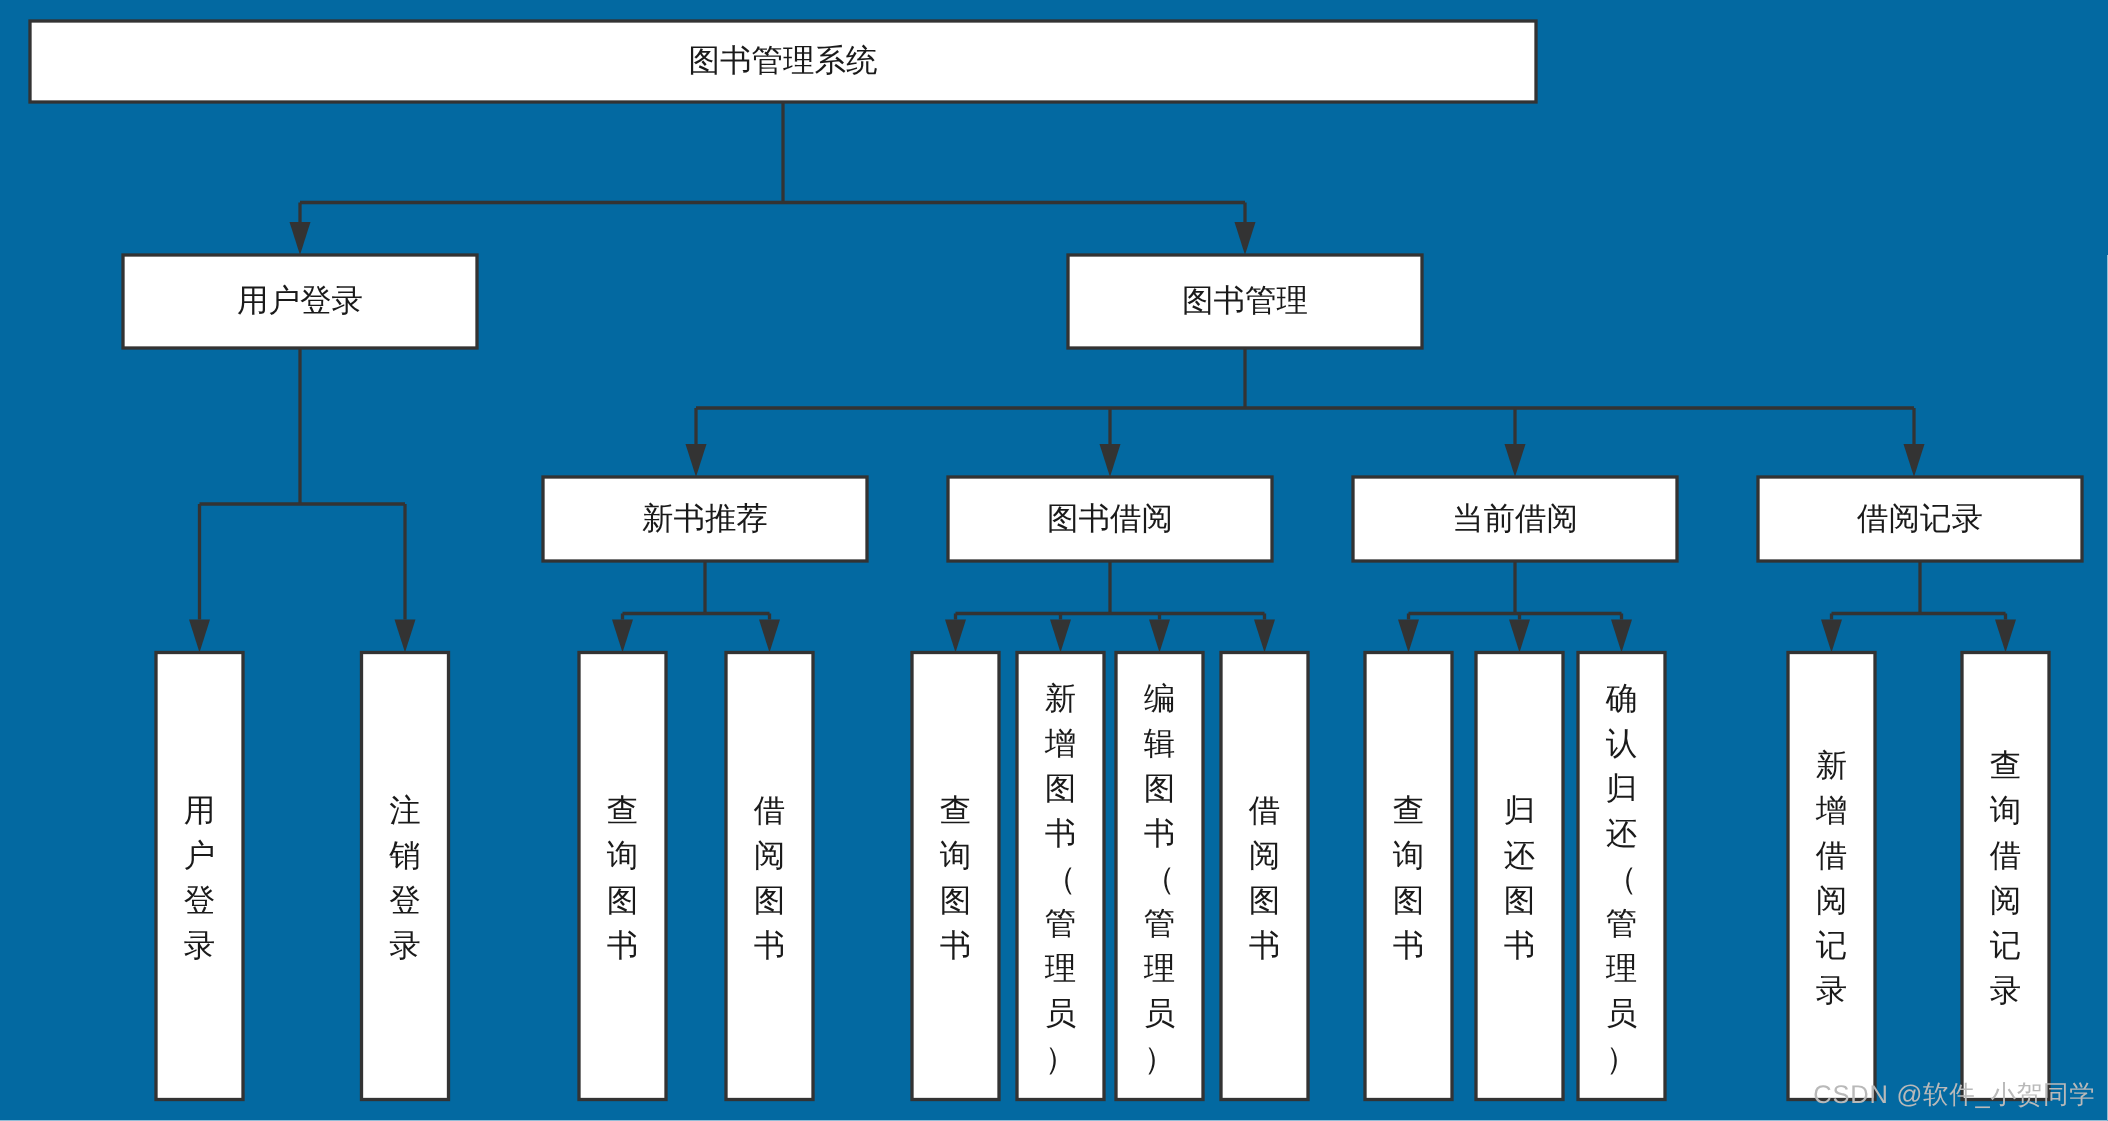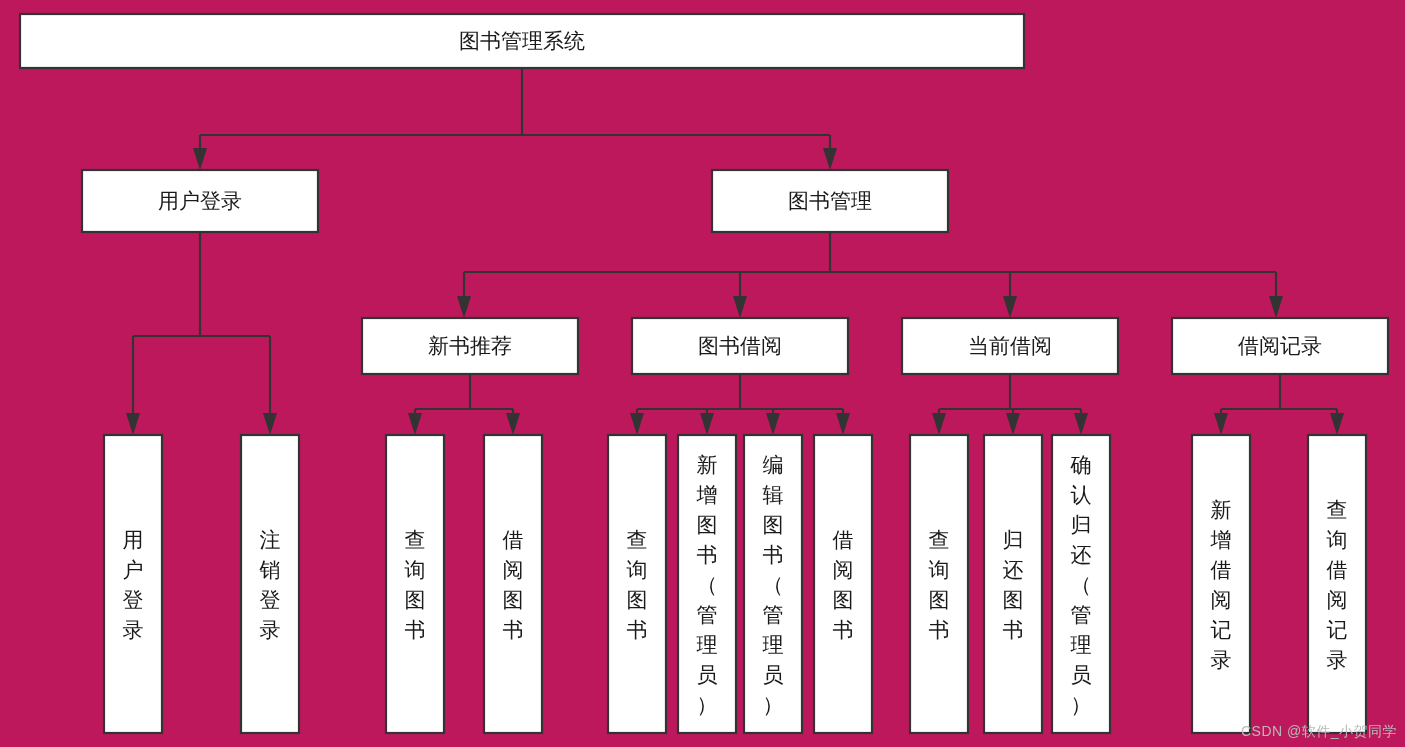--- a/index.html
+++ b/index.html
@@ -8,21 +8,21 @@
     padding: 0;
     background: #ffffff;
   }
   body {
     font-family: "Liberation Sans", "DejaVu Sans", sans-serif;
   }
   #diagram-root {
     position: relative;
     width: 1405px;
     height: 747px;
-    background: #be185d;
+    background: #0369a1;
     overflow: hidden;
   }
   svg.flow-canvas {
     position: absolute;
     left: 0;
     top: 0;
     width: 1405px;
     height: 747px;
     display: block;
   }
@@ -52,21 +52,21 @@
   }
   .edge-arrow {
     fill: #333333;
     stroke: none;
   }
   .watermark-text {
     position: absolute;
     right: 8px;
     bottom: 6px;
     font-family: "Liberation Sans", "DejaVu Sans", sans-serif;
-    font-size: 14px;
+    font-size: 17px;
     color: #b9b9b9;
     white-space: nowrap;
     letter-spacing: 0.5px;
     user-select: none;
   }
 </style>
 </head>
 <body>
 
 <div id="diagram-root">

